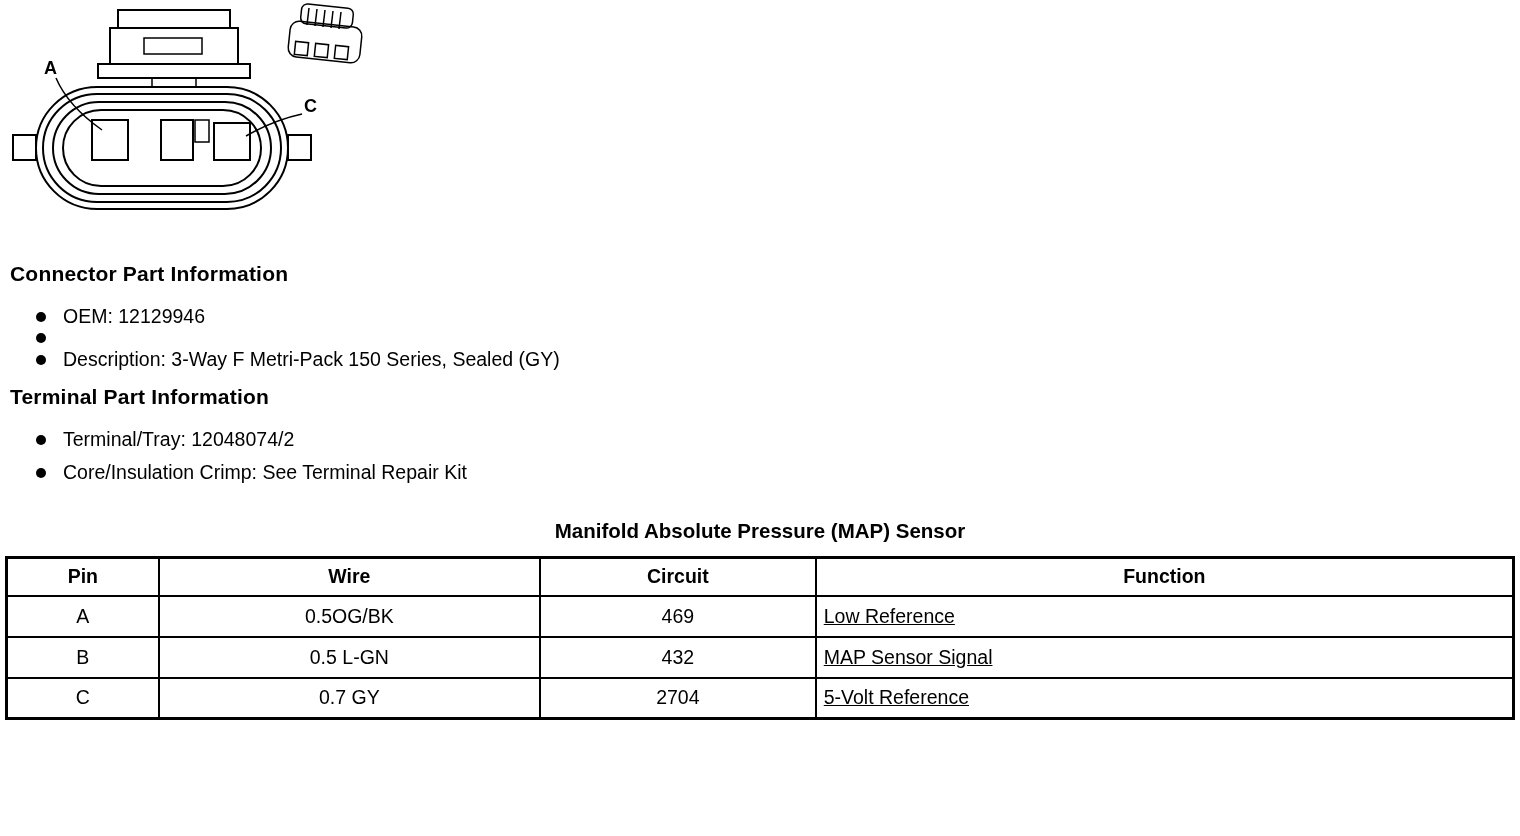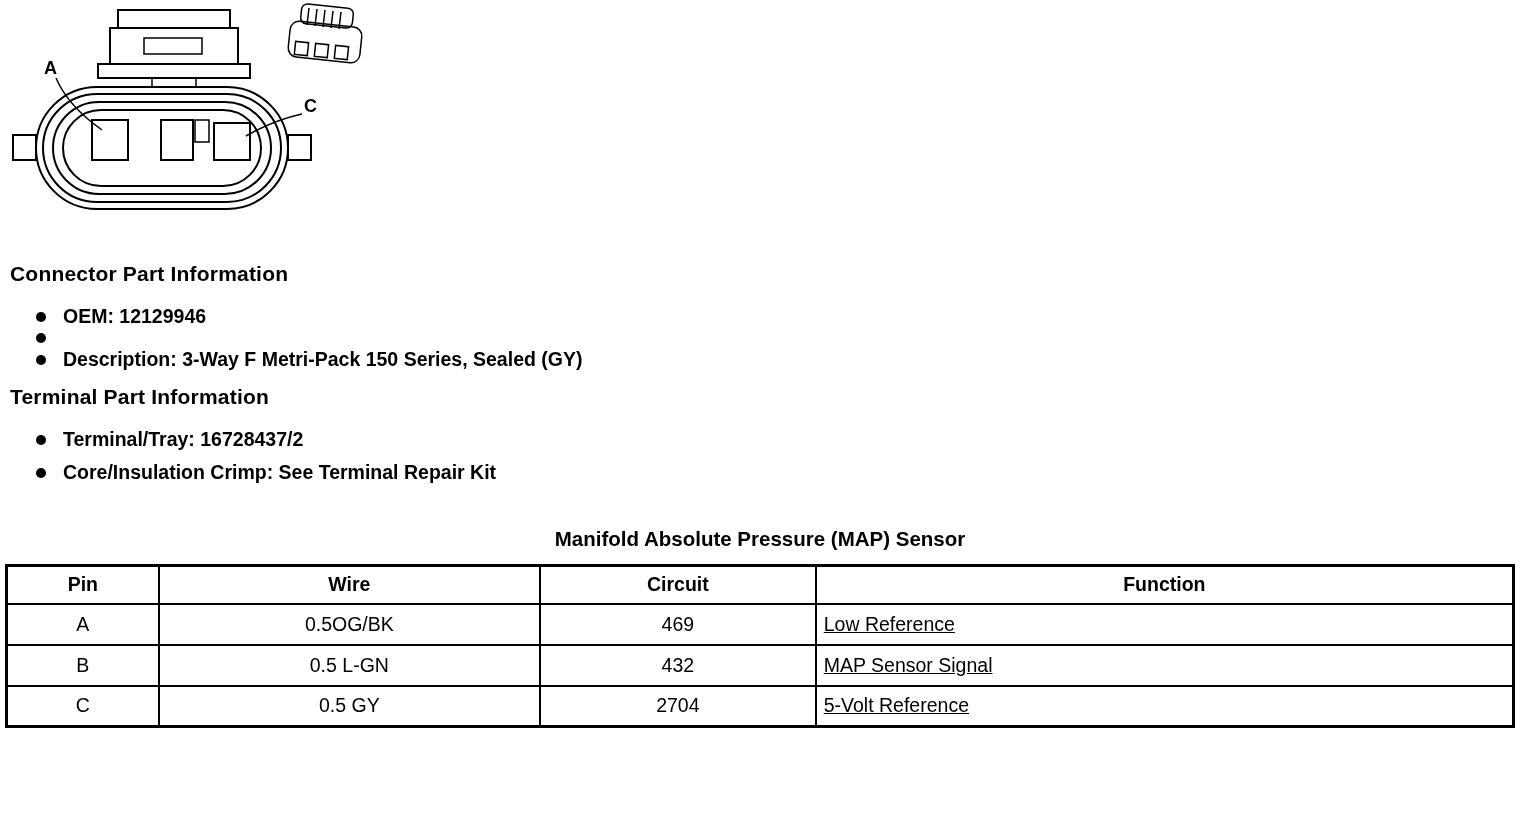--- a/index.html
+++ b/index.html
@@ -26,36 +26,35 @@
   ul.bullets {
     list-style: none;
     margin: 14px 0 0 0;
     padding: 0 0 0 36px;
   }
   ul.bullets li {
     font-size: 19.5px;
     line-height: 33px;
     display: flex;
     align-items: center;
-    font-weight: bold;
   }
   ul.bullets li .bullet {
     width: 10px;
     height: 10px;
     border-radius: 50%;
     background: #000;
     margin-right: 17px;
     flex: 0 0 auto;
   }
 
   .table-title {
     text-align: center;
     font-size: 20.5px;
     font-weight: bold;
-    margin-top: 38px;
+    margin-top: 30px;
   }
 
   table.pin-table {
     border-collapse: collapse;
     width: 1510px;
     margin: 13px auto 0 auto;
     border: 3px solid #000;
     table-layout: fixed;
   }
   table.pin-table th,
@@ -134,21 +133,21 @@
       <span class="bullet"></span>
       <span>Description: 3-Way F Metri-Pack 150 Series, Sealed (GY)</span>
     </li>
   </ul>
 
   <div class="section-heading">Terminal Part Information</div>
 
   <ul class="bullets">
     <li>
       <span class="bullet"></span>
-      <span>Terminal/Tray: 16728437/2</span>
+      <span>Terminal/Tray: 12048074/2</span>
     </li>
     <li>
       <span class="bullet"></span>
       <span>Core/Insulation Crimp: See Terminal Repair Kit</span>
     </li>
   </ul>
 
   <div class="table-title">Manifold Absolute Pressure (MAP) Sensor</div>
 
   <table class="pin-table">
@@ -174,20 +173,20 @@
         <td class="fn">Low Reference</td>
       </tr>
       <tr>
         <td>B</td>
         <td>0.5 L-GN</td>
         <td>432</td>
         <td class="fn">MAP Sensor Signal</td>
       </tr>
       <tr>
         <td>C</td>
-        <td>0.5 GY</td>
+        <td>0.7 GY</td>
         <td>2704</td>
         <td class="fn">5-Volt Reference</td>
       </tr>
     </tbody>
   </table>
 
 </div>
 
 </body></html>

